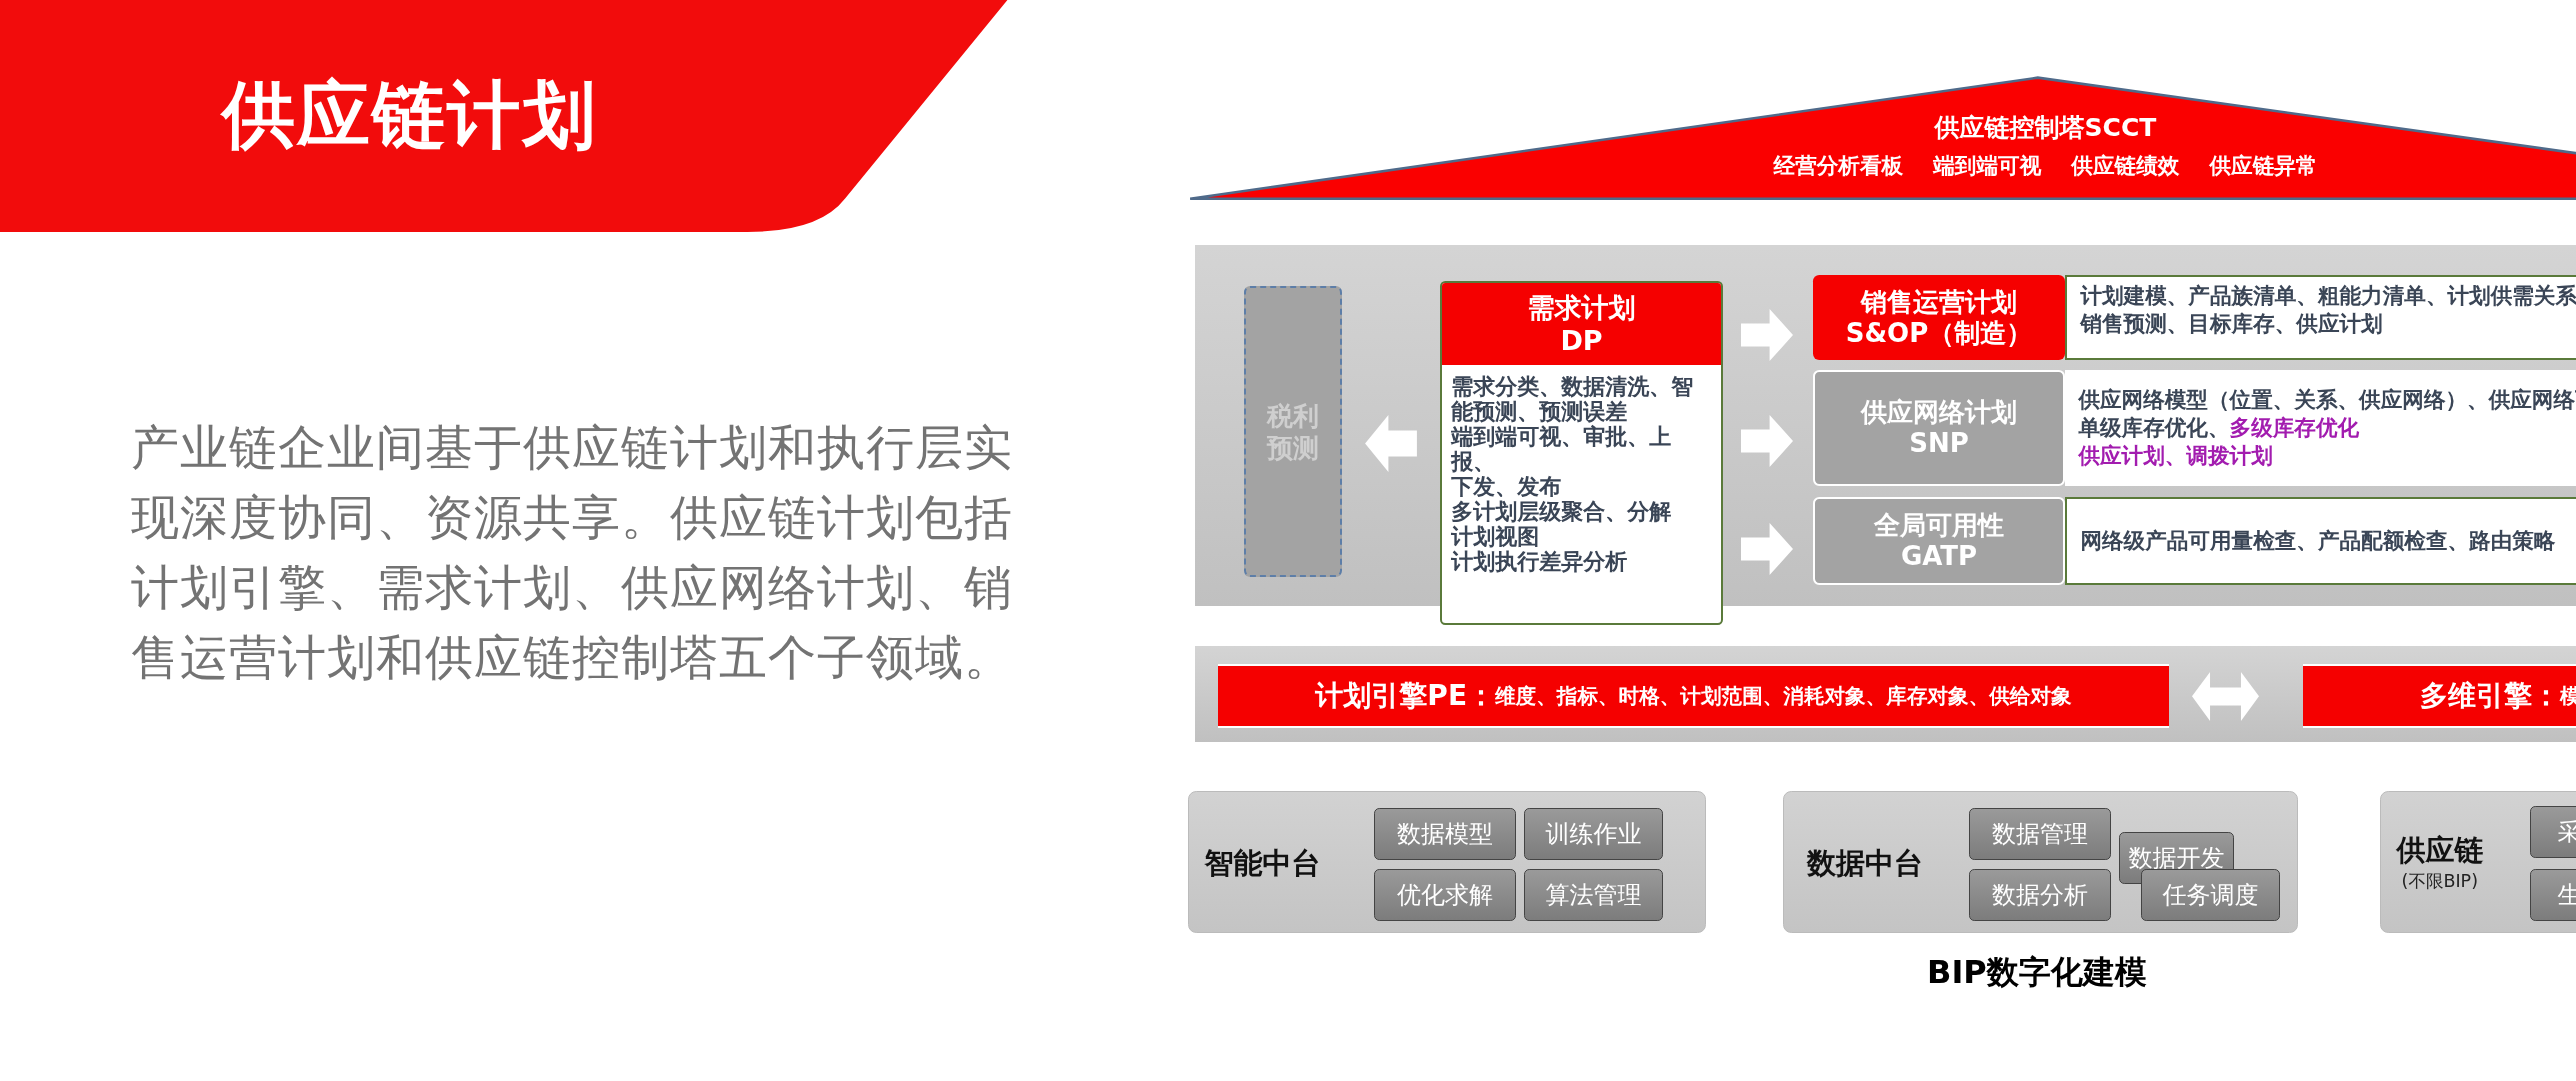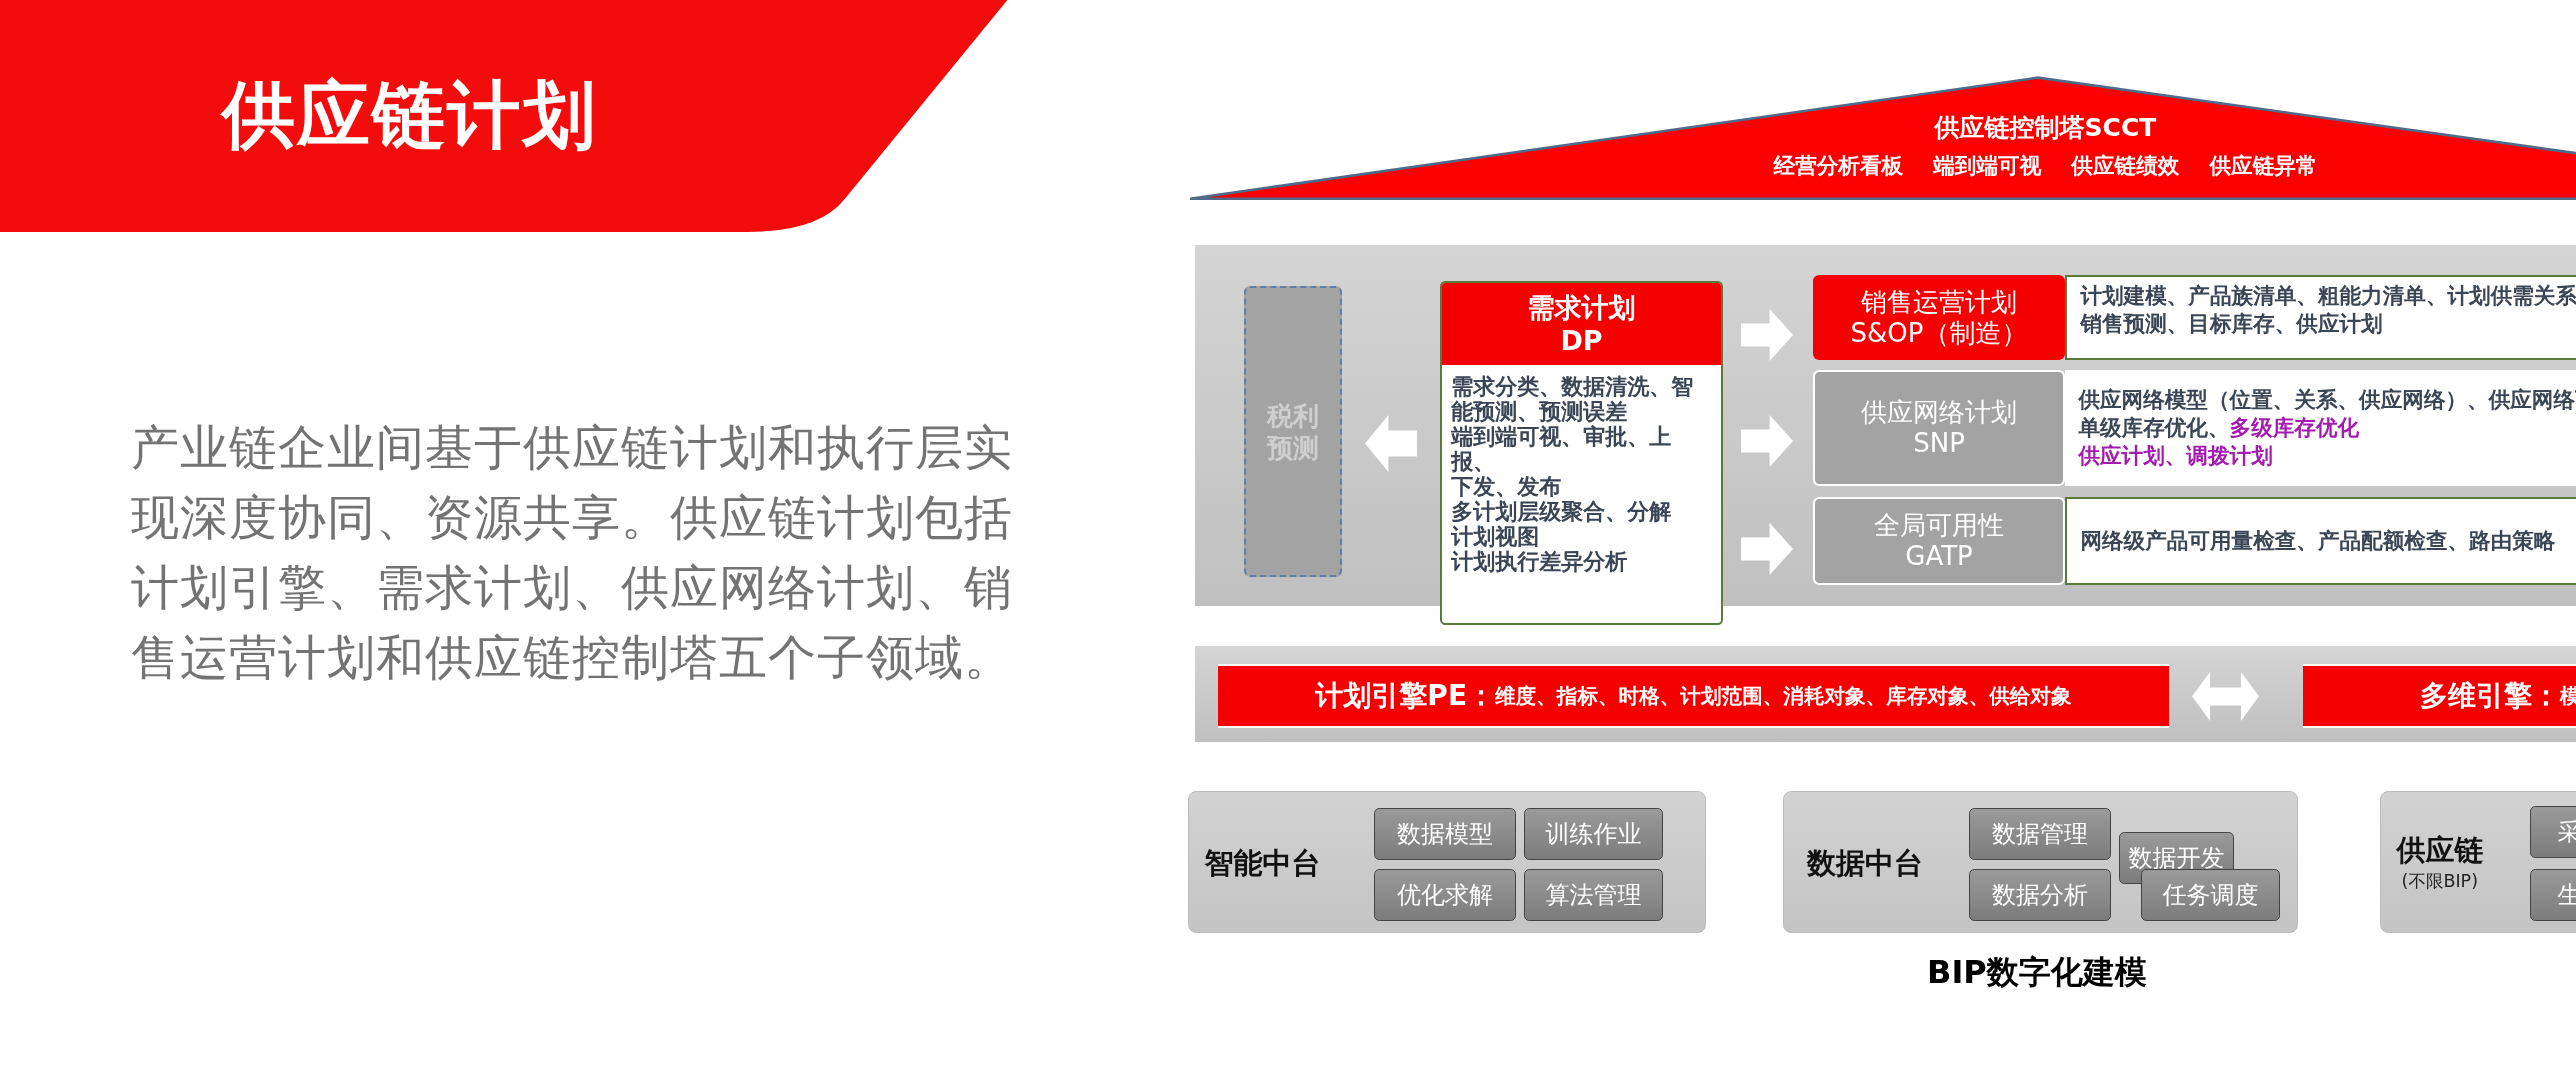--- a/index.html
+++ b/index.html
@@ -21,21 +21,21 @@
   .planning-panel { position: absolute; left: 1195px; top: 245px; width: 1710px; height: 361px; background: linear-gradient(#d4d4d4, #c0c0c0); }
   .tax-box { position: absolute; left: 49px; top: 41px; width: 98px; height: 291px; background: #a3a3a3; border: 2.1px dashed #5d7ea8; border-radius: 6.2px; display: flex; align-items: center; justify-content: center; }
   .tax-label { color: #cfcfcf; font-size: 26px; font-weight: bold; text-align: center; line-height: 32px; width: 57px; }
 
   .arrow { position: absolute; }
   .dp-box { position: absolute; left: 245px; top: 36px; width: 283px; height: 344px; border: 2.1px solid #5a7a3a; border-radius: 5.2px; background: #fff; overflow: hidden; }
   .dp-head { height: 82px; background: #f50000; color: #fff; font-weight: bold; text-align: center; font-size: 27px; line-height: 33px; padding-top: 7.7px; }
   .dp-body { padding: 9.3px 9.3px; color: #3a4556; font-size: 22px; font-weight: bold; line-height: 25px; }
 
   .plan-row { position: absolute; left: 618px; width: 1072px; }
-  .plan-tag { position: absolute; left: 0; top: 0; width: 252px; height: 100%; border-radius: 6.2px; color: #fff; font-weight: normal; font-size: 26px; line-height: 31px; text-align: center; display: flex; flex-direction: column; justify-content: center; }
+  .plan-tag { position: absolute; left: 0; top: 0; width: 252px; height: 100%; border-radius: 6.2px; color: #fff; font-weight: bold; font-size: 26px; line-height: 31px; text-align: center; display: flex; flex-direction: column; justify-content: center; }
   .plan-tag.red { background: #f50000; }
   .plan-tag.gray { background: #a3a3a3; border: 2.6px solid #fff; }
   .plan-desc { position: absolute; left: 252px; top: 0; right: 0; height: 100%; background: #fff; border: 2.1px solid #5a7a3a; padding: 5.2px 13.4px; color: #3a4556; font-size: 21.6px; font-weight: bold; line-height: 28px; }
   .plan-desc.noborder { border: none; }
   .plan-desc.center { display: flex; align-items: center; }
   .faded { color: #a21caf; }
 
   .engine-panel { position: absolute; left: 1195px; top: 646px; width: 1710px; height: 96px; background: linear-gradient(#d4d4d4, #c0c0c0); }
   .engine-box { position: absolute; top: 18px; height: 64px; background: #f50000; border-top: 2.6px solid #fff; border-bottom: 2.6px solid #fff; color: #fff; display: flex; align-items: center; justify-content: center; white-space: nowrap; }
   .engine-title { font-size: 28px; font-weight: bold; }

